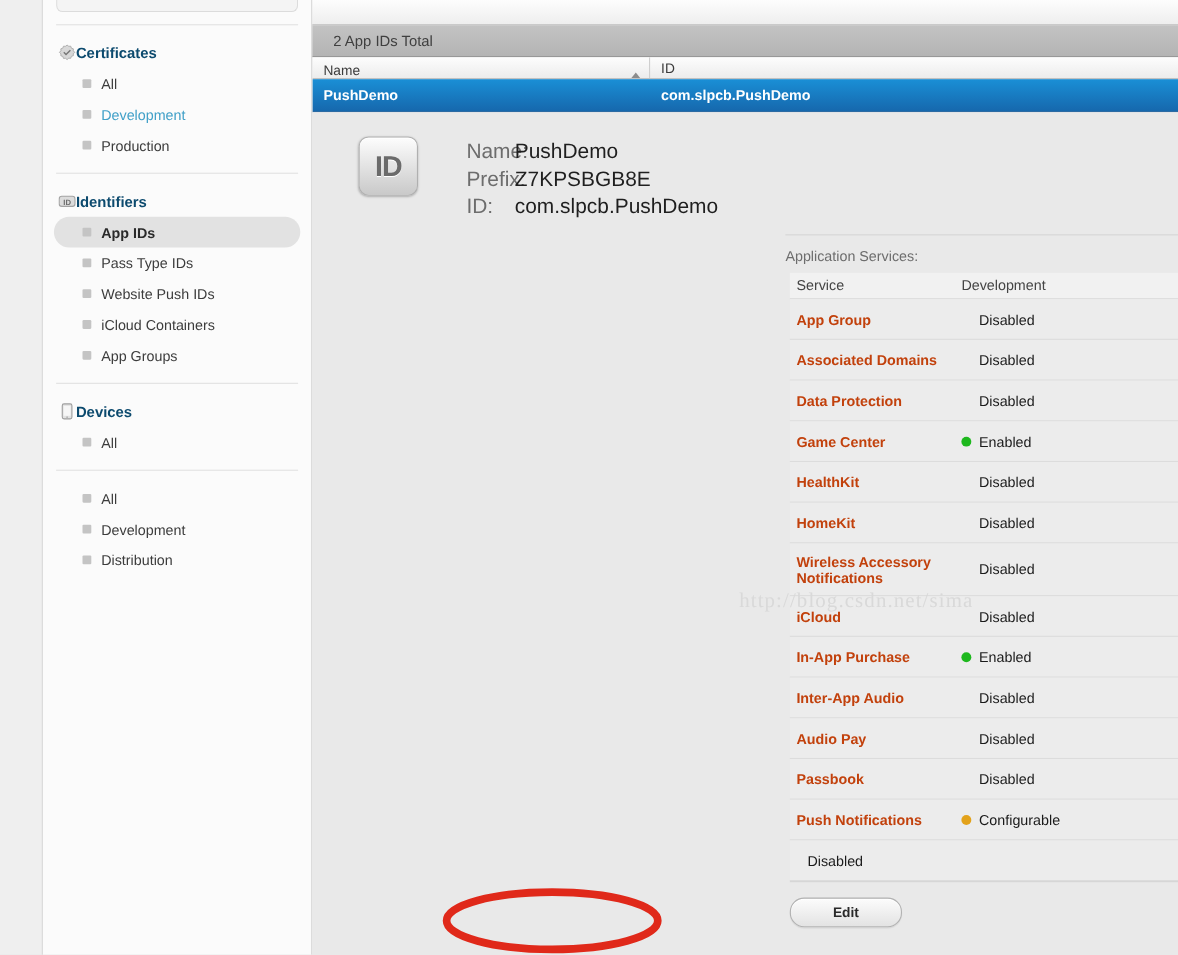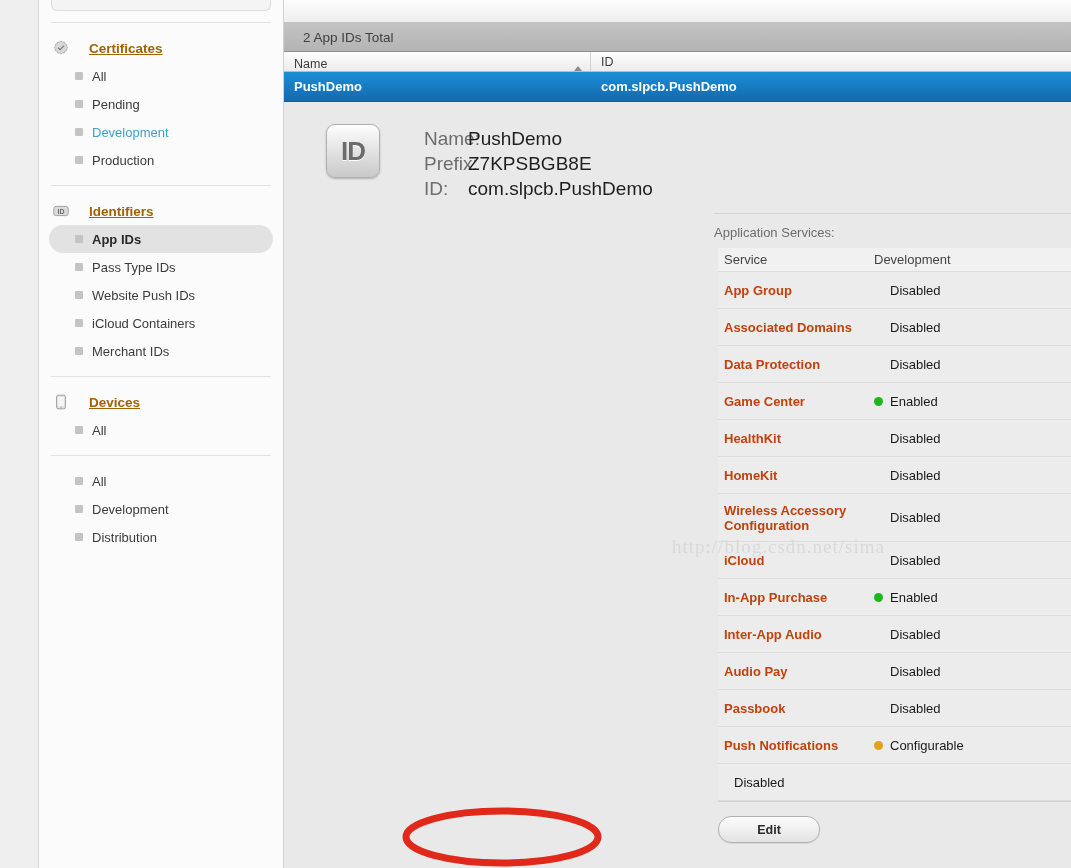--- a/index.html
+++ b/index.html
@@ -29,25 +29,24 @@
   }
   .sidebar-top-stub{
     height:10px;margin:0 12px 0 12px;
     border:1px solid #dcdcdc;border-top:none;
     border-radius:0 0 6px 6px;
     background:#f4f4f4;
   }
   .sep{height:1px;background:#e2e2e2;margin:11px 12px 11px 12px;}
   .group{margin:0;}
   .group-head{
-    display:flex;align-items:center;gap:20px;
+    display:flex;align-items:center;gap:0;
     padding:2px 0 2px 14px;
-    font-weight:bold;font-size:13.5px;color:#a16207;
+    font-weight:bold;font-size:13.5px;color:#0c4a6e;
     height:24px;
-    text-decoration:underline;
   }
   .group-head .ghost-icon{flex:0 0 16px;height:16px;display:block;}
   .item{
     display:flex;align-items:center;gap:9px;
     height:28px;
     margin:0 10px;
     padding-left:26px;
     border-radius:14px;
     font-size:13px;color:#3c3c3c;
     box-sizing:border-box;
@@ -205,24 +204,20 @@
             <span class="ghost-icon"><svg width="16" height="16" viewBox="0 0 16 16">
                 <path d="M8 1l1.5 1.1L11.3 2l.6 1.8 1.8.6-.1 1.8L15 7.6l-1.4 1.2.1 1.8-1.8.6-.6 1.8-1.8-.1L8 14.2 6.5 13l-1.8.1-.6-1.8-1.8-.6.1-1.8L1 7.6l1.4-1.4-.1-1.8 1.8-.6L4.7 2l1.8.1z" fill="#d8d8d8" stroke="#a8a8a8" stroke-width=".8"></path>
                 <path d="M5 7.6l2 2 4-4" fill="none" stroke="#777" stroke-width="1.3"></path>
               </svg></span>
             <span>Certificates</span>
           </div>
           <div class="item">
             <span class="bullet"></span>
             <span>All</span>
           </div>
-          <div class="item">
-            <span class="bullet"></span>
-            <span>Pending</span>
-          </div>
           <div class="item active">
             <span class="bullet"></span>
             <span>Development</span>
           </div>
           <div class="item">
             <span class="bullet"></span>
             <span>Production</span>
           </div>
         </div>
         <div class="sep"></div>
@@ -245,21 +240,21 @@
           <div class="item">
             <span class="bullet"></span>
             <span>Website Push IDs</span>
           </div>
           <div class="item">
             <span class="bullet"></span>
             <span>iCloud Containers</span>
           </div>
           <div class="item">
             <span class="bullet"></span>
-            <span>Merchant IDs</span>
+            <span>App Groups</span>
           </div>
         </div>
         <div class="sep"></div>
         <div class="group">
           <div class="group-head">
             <span class="ghost-icon"><svg width="16" height="16" viewBox="0 0 16 16">
                 <rect x="3.6" y="1.2" width="8.8" height="13.6" rx="1.6" fill="#e2e2e2" stroke="#9e9e9e" stroke-width="1"></rect>
                 <rect x="4.8" y="3" width="6.4" height="9" fill="#f6f6f6"></rect>
                 <circle cx="8" cy="13.3" r="0.8" fill="#b3b3b3"></circle>
               </svg></span>
@@ -378,21 +373,21 @@
                 </div>
               </div>
               <div class="svc-row">
                 <div class="c1">HomeKit</div>
                 <div class="c2">
                   <span class="dot hidden"></span>
                   <span class="txt">Disabled</span>
                 </div>
               </div>
               <div class="svc-row tall">
-                <div class="c1">Wireless Accessory Configuration</div>
+                <div class="c1">Wireless Accessory Notifications</div>
                 <div class="c2">
                   <span class="dot hidden"></span>
                   <span class="txt">Disabled</span>
                 </div>
               </div>
               <div class="svc-row">
                 <div class="c1">iCloud</div>
                 <div class="c2">
                   <span class="dot hidden"></span>
                   <span class="txt">Disabled</span>

